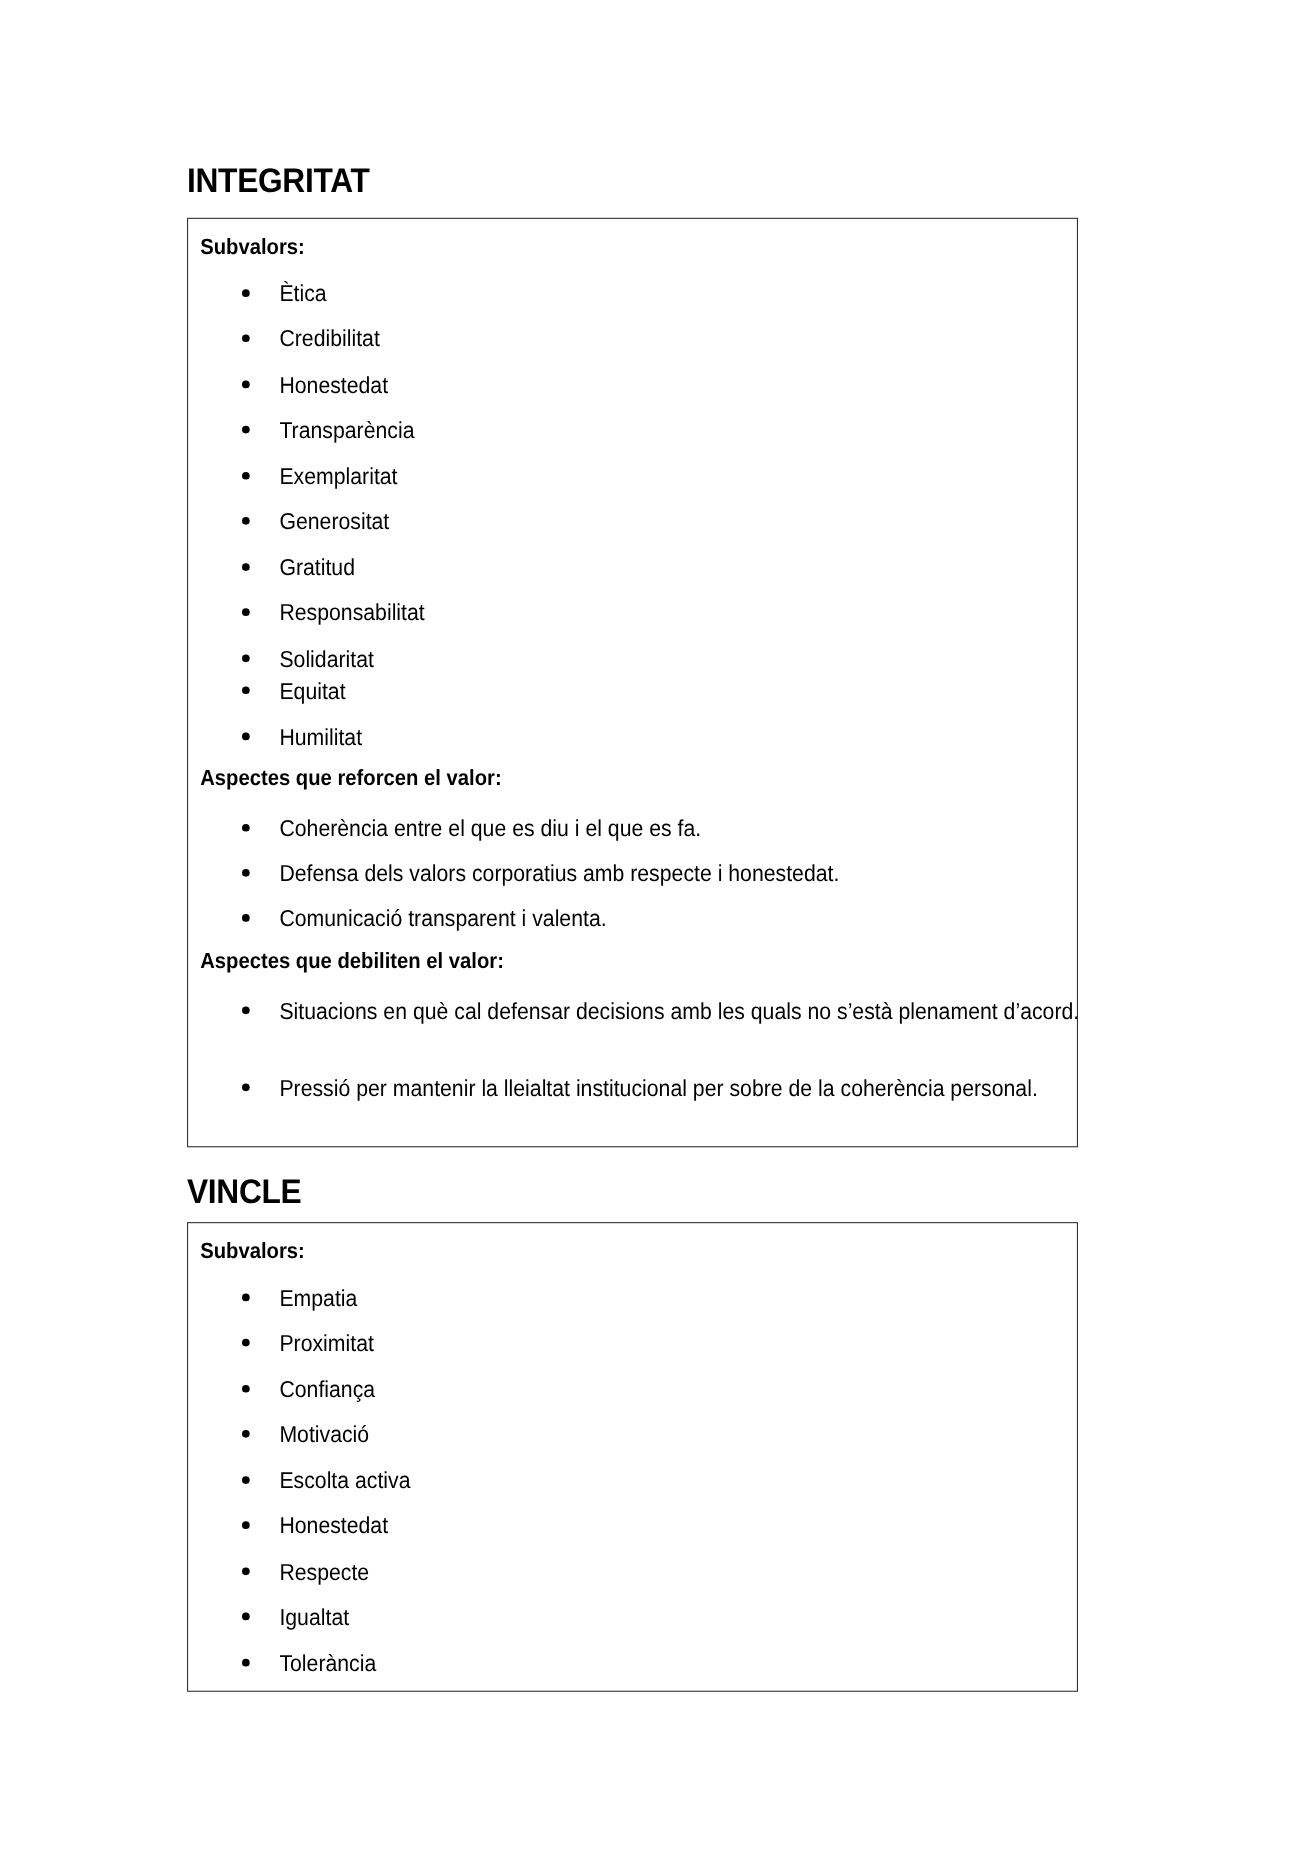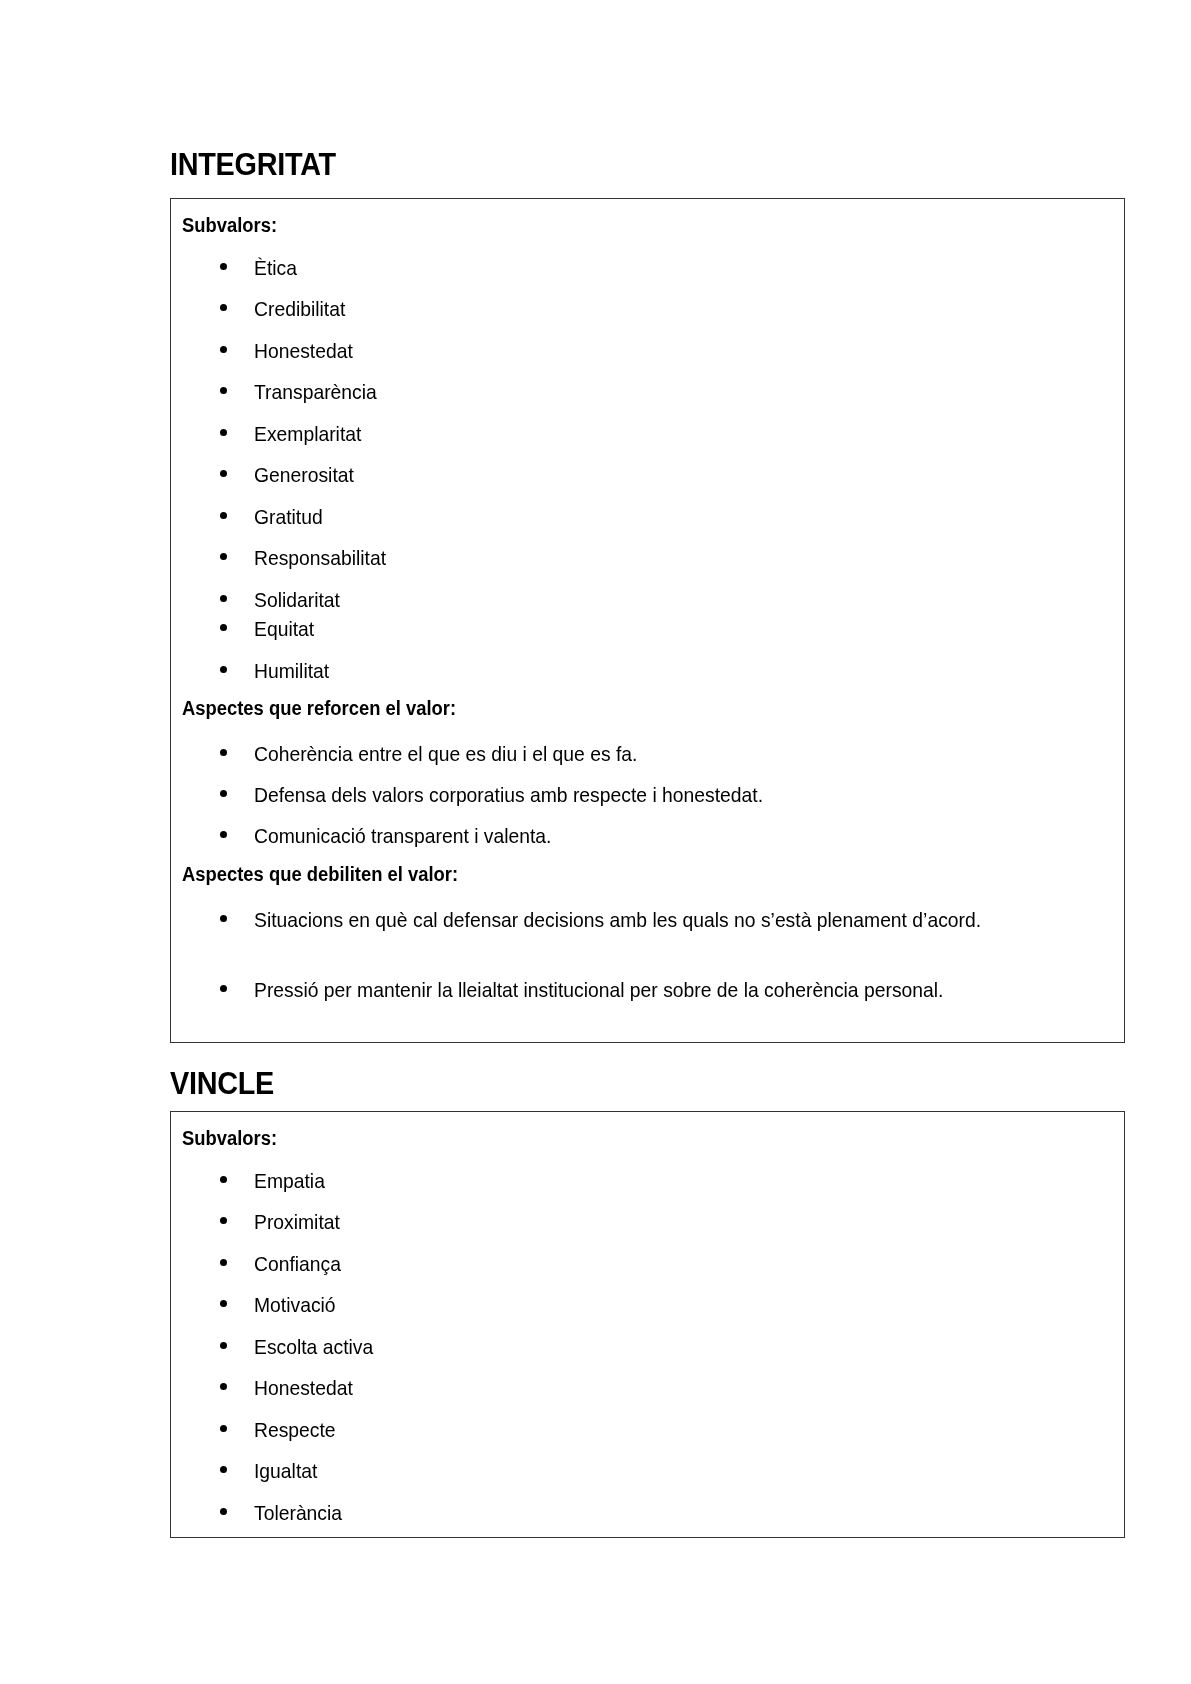--- a/index.html
+++ b/index.html
@@ -6,21 +6,21 @@
     body {
       width: 1191px; height: 1684px; position: relative; overflow: hidden;
       font-family: "Liberation Sans", sans-serif; color: #000;
     }
     .heading {
       position: absolute; left: 170px; margin: 0;
       font-size: 31px; font-weight: bold; letter-spacing: -0.3px;
       transform: scaleX(0.93); transform-origin: left center;
     }
     .box {
-      position: absolute; left: 170px; width: 955px;
+      position: absolute; left: 170px; width: 810px;
       border: 1.5px solid #333; box-sizing: border-box;
     }
     .sec-label {
       position: absolute; left: 11px; font-size: 20px; font-weight: bold;
       white-space: nowrap; transform: scaleX(0.92); transform-origin: left center;
     }
     .item { position: absolute; left: 0; width: 100%; font-size: 21px; }
     .bullet {
       position: absolute; left: 49px; top: 10px; width: 7px; height: 7px;
       background: #000; border-radius: 50%;

